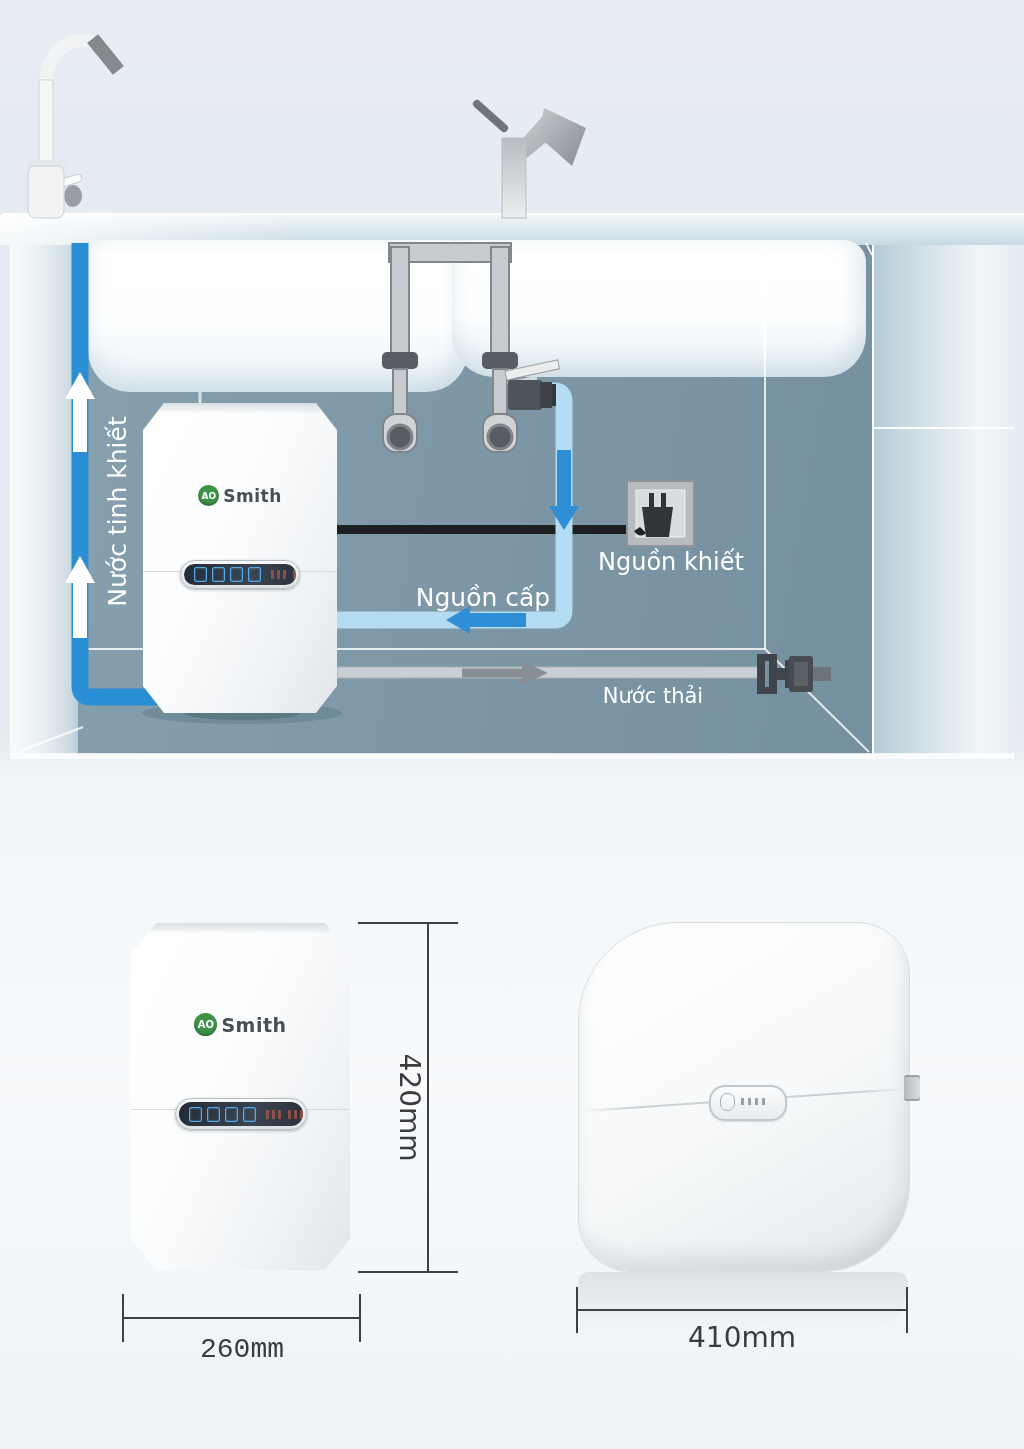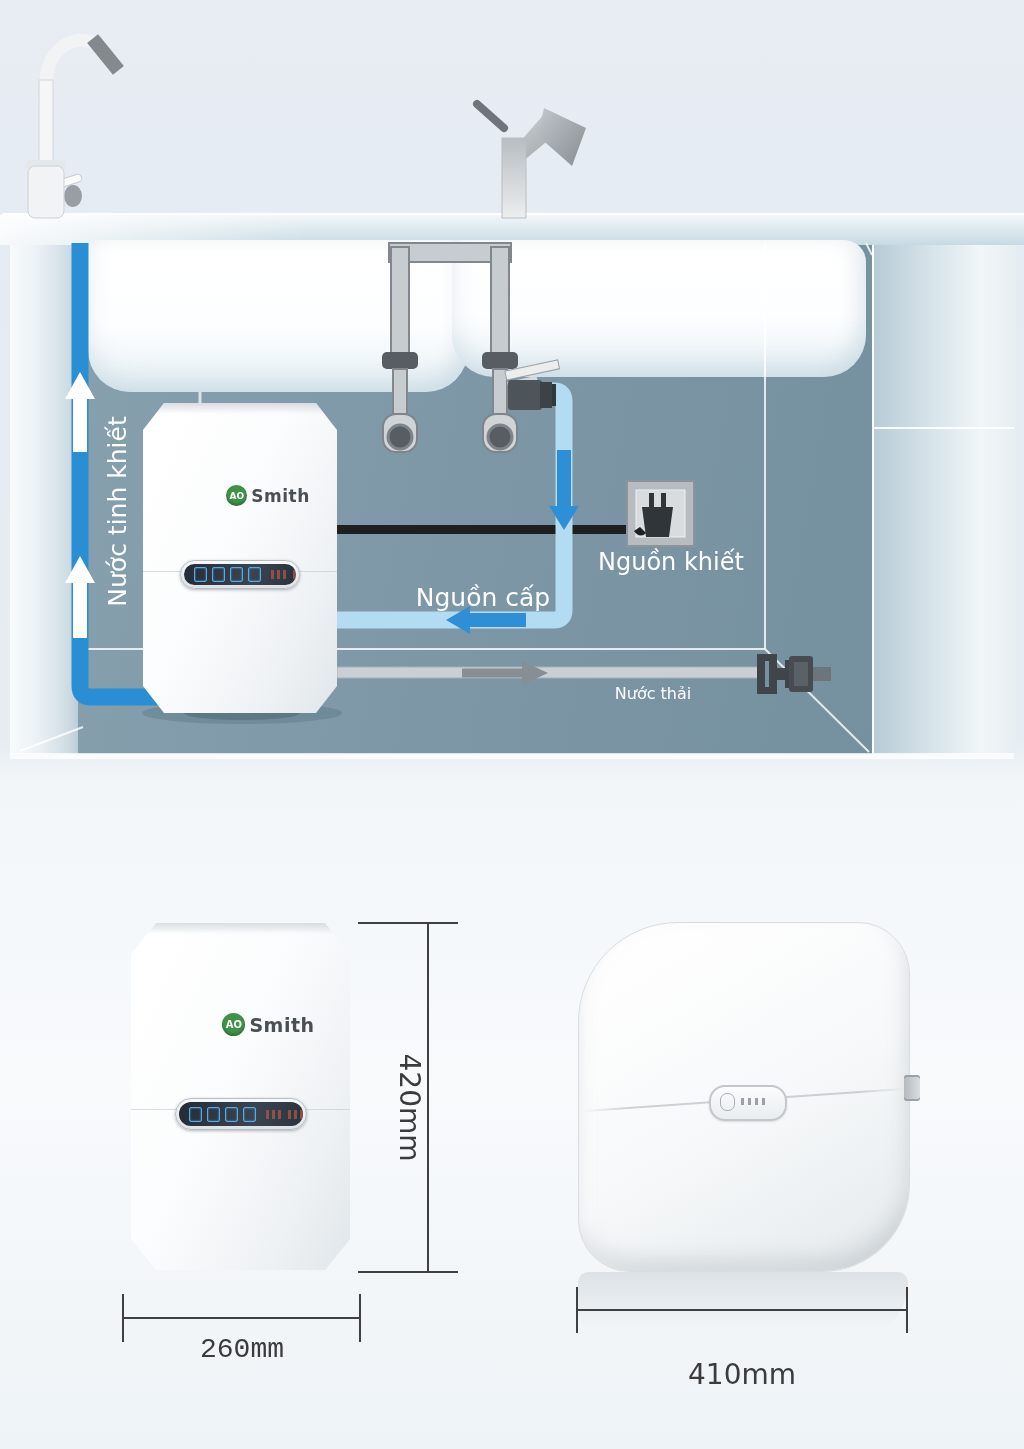--- a/index.html
+++ b/index.html
@@ -26,21 +26,21 @@
     box-shadow:inset 0 -14px 22px rgba(150,180,195,.25), inset -12px 0 18px rgba(160,190,205,.14);z-index:2;}
   .sink-left{left:88px;top:240px;width:380px;height:152px;border-radius:0 0 42px 42px;}
   .sink-right{left:452px;top:240px;width:414px;height:137px;border-radius:0 22px 42px 42px;}
   #diagram-art{left:0;top:0;z-index:5;}
 
   
   .unit{z-index:6;background:linear-gradient(115deg,#ffffff 8%,#fbfcfd 45%,#eef1f4 78%,#e0e6ea 100%);}
   .unit-cap{position:absolute;left:0;top:0;width:100%;height:11px;
     background:linear-gradient(to bottom,rgba(185,195,202,.55),rgba(255,255,255,0));}
   .unit-seam{position:absolute;left:0;width:100%;height:1px;background:rgba(190,200,208,.6);}
-  .brand{position:absolute;width:100%;display:flex;justify-content:center;align-items:center;gap:4px;padding-left:28px;}
+  .brand{position:absolute;width:100%;display:flex;justify-content:center;align-items:center;gap:4px;}
   .brand-circle{border-radius:50%;background:#3e9347;color:#fff;font-weight:bold;
     display:flex;align-items:center;justify-content:center;box-shadow:inset 0 -2px 3px rgba(0,0,0,.25);}
   .brand-name{color:#4a4f53;font-weight:bold;letter-spacing:.5px;}
   .panel{position:absolute;left:50%;transform:translateX(-50%);border-radius:999px;
     background:linear-gradient(#f7f9fa,#dde3e6);border:1px solid #b7bdc2;box-shadow:0 1px 3px rgba(40,55,65,.35);}
   .panel-screen{position:absolute;inset:3px;border-radius:999px;overflow:hidden;
     background:linear-gradient(100deg,#232b36 0%,#3b4551 60%,#2a323d 100%);
     display:flex;align-items:center;padding:0 10px;gap:5px;}
   .p-icon{display:inline-block;width:11px;height:13px;border:1.5px solid #54abe8;border-radius:2px;
     box-shadow:inset 0 0 2px #54abe8;flex:0 0 auto;}
@@ -219,21 +219,21 @@
         <span class="p-gap"></span>
         <span class="p-seg"></span>
         <span class="p-seg"></span>
       </div>
     </div>
   </div>
 
   <div class="abs lbl lbl-vert" style="left:-33px;top:497px;width:300px;">Nước tinh khiết</div>
   <div class="abs lbl" style="left:408px;top:583px;width:150px;">Nguồn cấp</div>
   <div class="abs lbl" style="left:598px;top:548px;width:130px;font-size:24px;">Nguồn khiết</div>
-  <div class="abs lbl" style="left:598px;top:684px;width:110px;font-size:16px;">Nước thải</div>
+  <div class="abs lbl" style="left:598px;top:684px;width:110px;font-size:21px;">Nước thải</div>
 
   <div class="abs unit" style="left:131px;top:923px;width:219px;height:347px;
               clip-path:polygon(25px 0,194px 0,100% 31px,100% 316px,194px 100%,25px 100%,0 316px,0 31px);">
     <div class="unit-cap"></div>
     <div class="unit-seam" style="top:186px;"></div>
     <div class="brand" style="top:90px;">
       <span class="brand-circle" style="width:23px;height:23px;font-size:10px;">AO</span>
       <span class="brand-name" style="font-size:19px;">Smith</span>
     </div>
     <div class="panel" style="top:175px;width:130px;height:30px;">
@@ -265,15 +265,15 @@
   <div class="abs dim-label" style="left:359px;top:1087px;width:100px;transform:rotate(90deg);">420mm</div>
 
   <div class="abs dim-line" style="left:123px;top:1317px;width:237px;height:2px;"></div>
   <div class="abs dim-line" style="left:122px;top:1294px;width:2px;height:48px;"></div>
   <div class="abs dim-line" style="left:359px;top:1294px;width:2px;height:48px;"></div>
   <div class="abs dim-label" style="left:182px;top:1334px;width:120px;font-family:Liberation Mono, monospace;">260mm</div>
 
   <div class="abs dim-line" style="left:577px;top:1309px;width:330px;height:2px;"></div>
   <div class="abs dim-line" style="left:576px;top:1287px;width:2px;height:46px;"></div>
   <div class="abs dim-line" style="left:906px;top:1287px;width:2px;height:46px;"></div>
-  <div class="abs dim-label" style="left:682px;top:1358px;width:120px;">410mm</div>
+  <div class="abs dim-label" style="left:682px;top:1321px;width:120px;">410mm</div>
 
 </div>
 
 </body></html>

